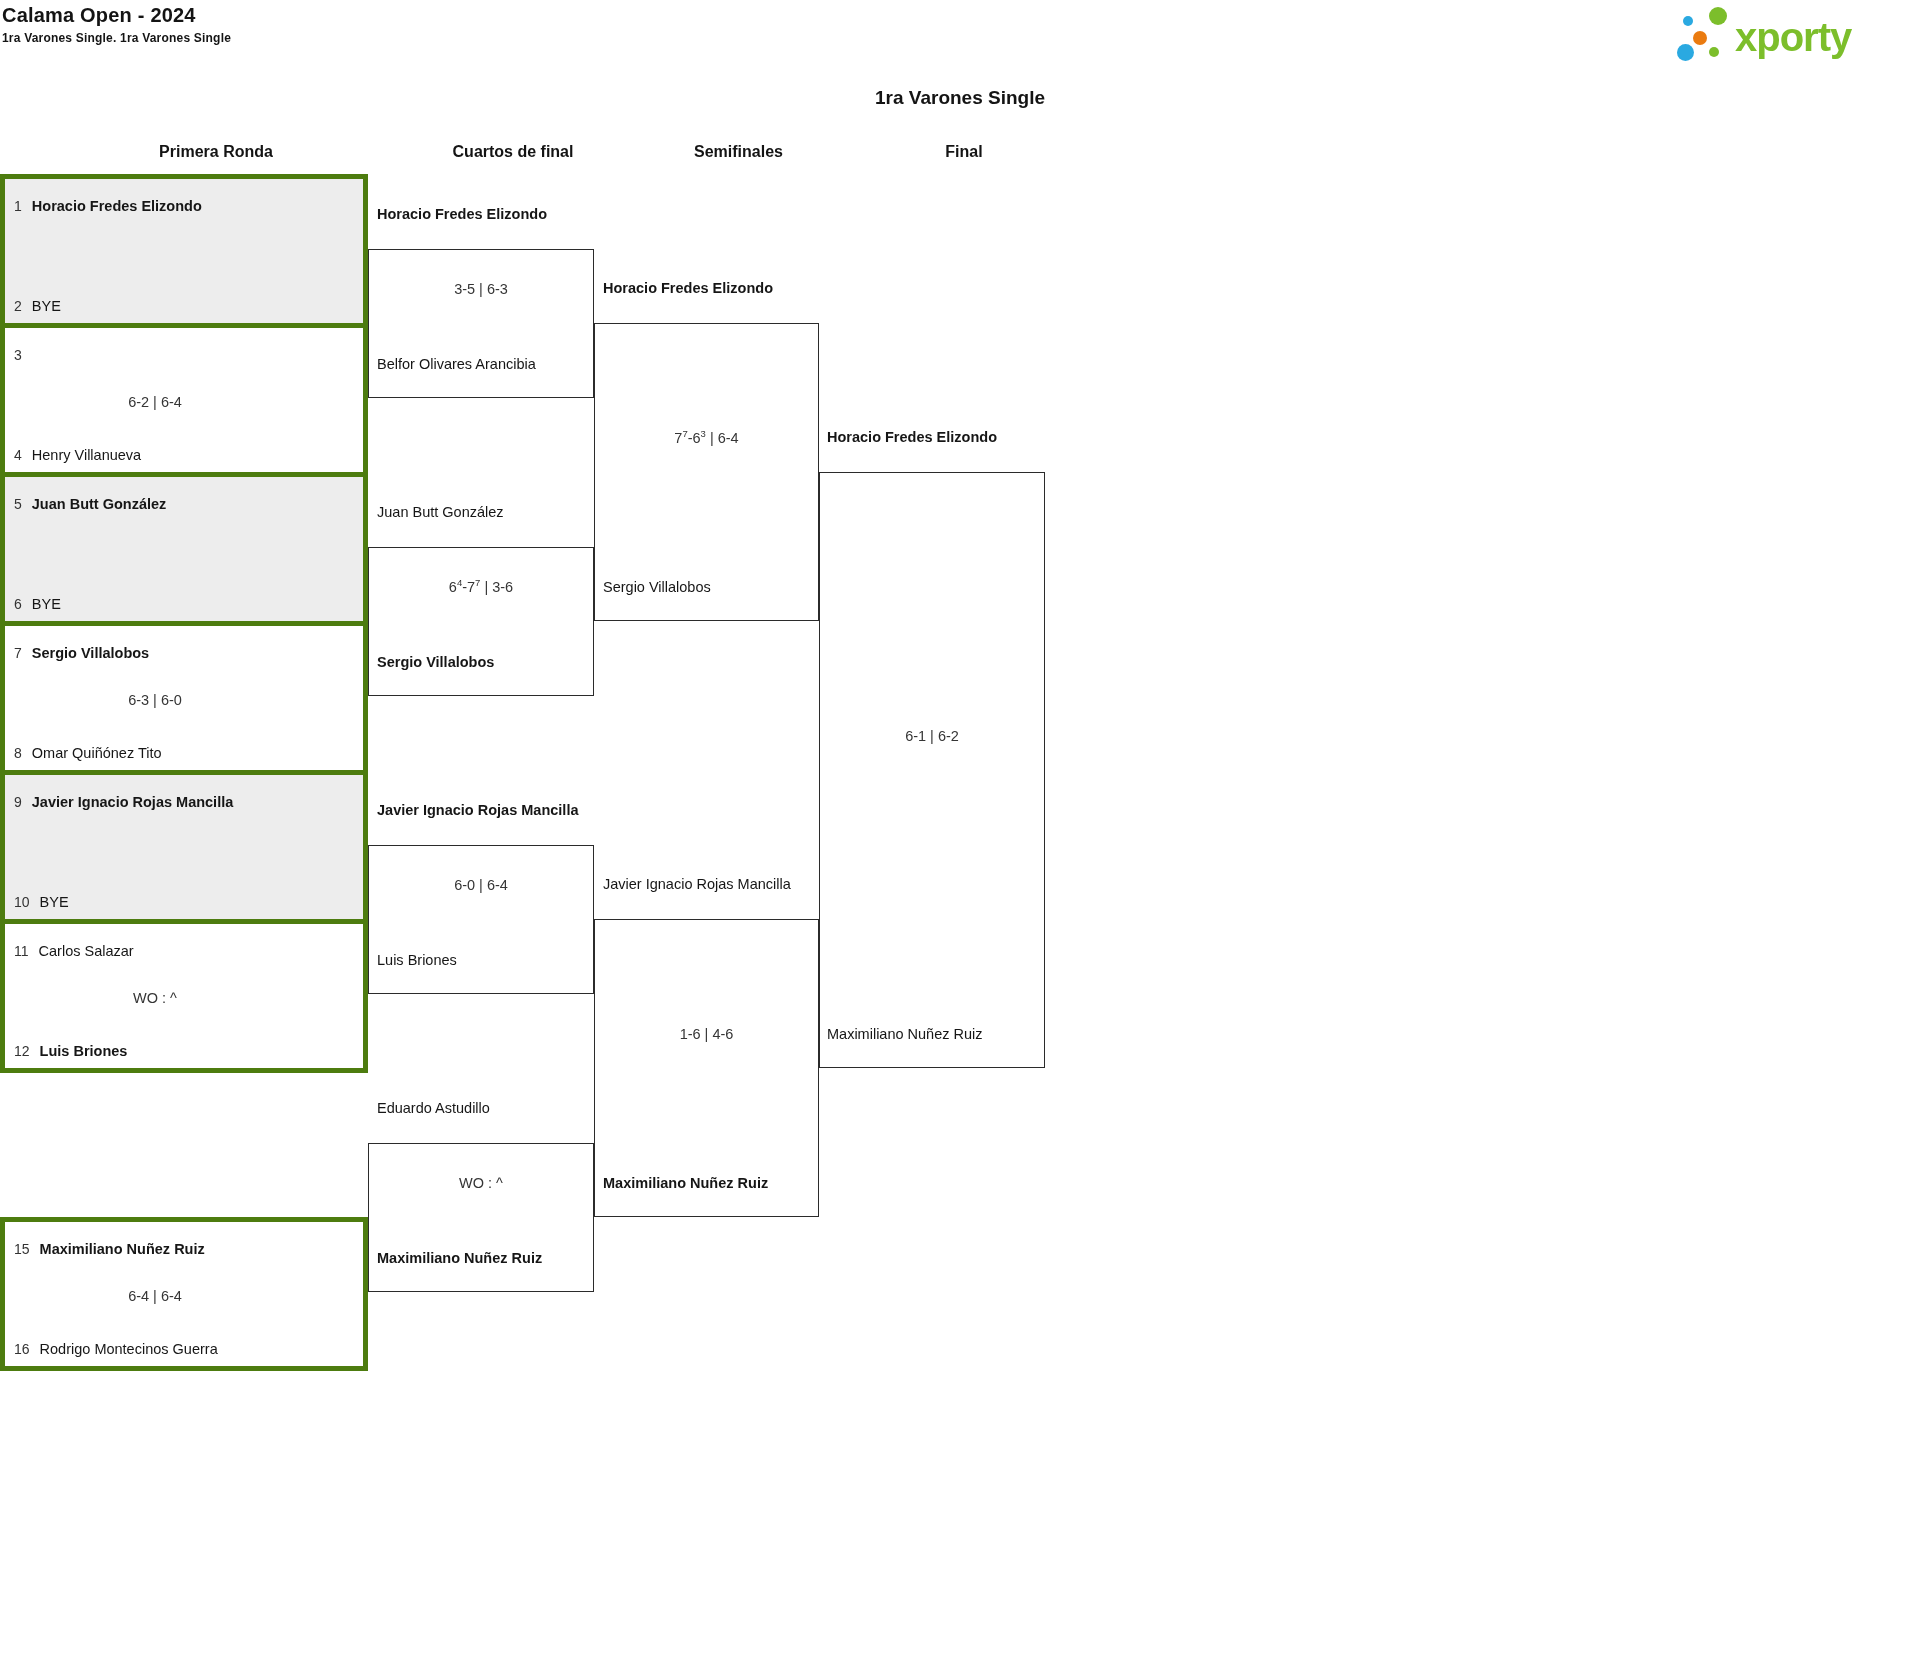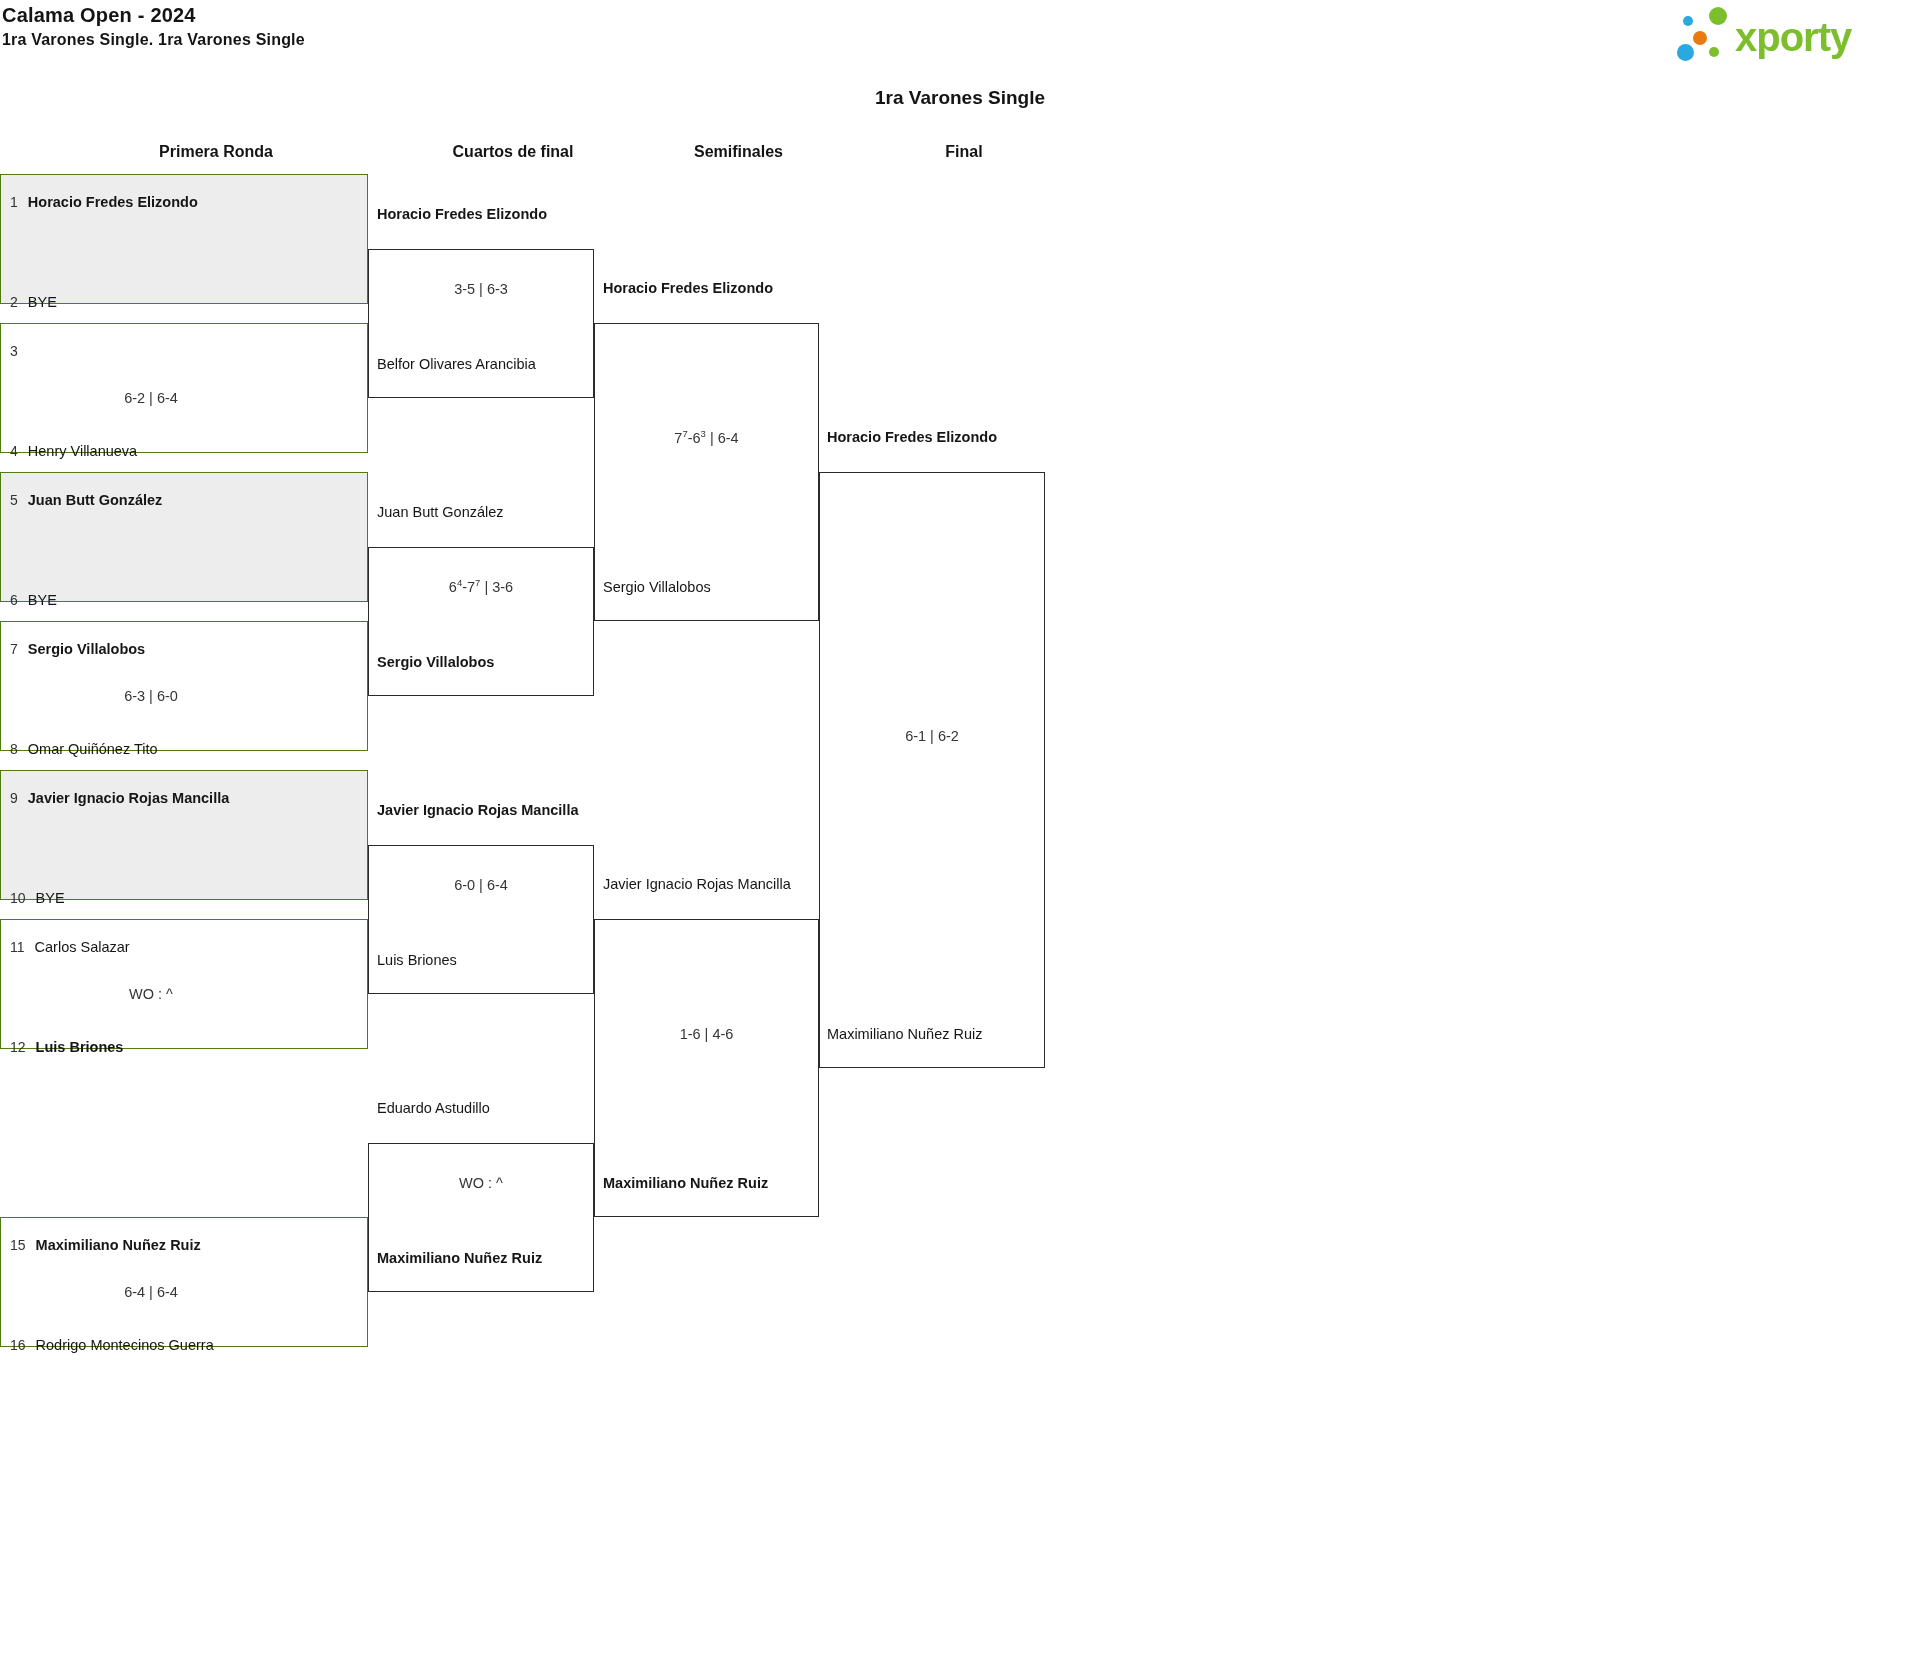--- a/index.html
+++ b/index.html
@@ -1,30 +1,30 @@
 <!DOCTYPE html>
 <html><head>
 <meta charset="utf-8">
 <style>
   html,body{margin:0;padding:0;background:#ffffff;}
   body{font-family:"Liberation Sans","DejaVu Sans",sans-serif;color:#141414;}
   .page{position:relative;width:1920px;height:1658px;background:#fff;overflow:hidden;}
 
   .title{position:absolute;left:2px;top:4px;font-size:20px;font-weight:700;letter-spacing:.2px;}
-  .subtitle{position:absolute;left:2px;top:31px;font-size:16px;font-weight:700;letter-spacing:.2px;}
+  .subtitle{position:absolute;left:2px;top:31px;font-size:12px;font-weight:700;letter-spacing:.2px;}
 
   .logo{position:absolute;left:0;top:0;width:1920px;height:70px;pointer-events:none;}
   .dot{position:absolute;border-radius:50%;}
   .logo-word{position:absolute;left:1735px;top:15px;font-size:40px;font-weight:700;letter-spacing:-1px;}
 
   .bracket-title{position:absolute;left:0;top:87px;width:1920px;text-align:center;font-size:19px;font-weight:600;}
 
   .col-header{position:absolute;top:142px;height:20px;line-height:20px;text-align:center;font-size:16px;font-weight:600;padding-left:32px;}
 
-  .r1-box{position:absolute;left:0;width:368px;height:130px;border:1px solid #4d7c0f;box-sizing:border-box;background:#fff;}
+  .r1-box{position:absolute;left:0;width:368px;height:154px;border:5px solid #4d7c0f;box-sizing:border-box;background:#fff;}
   .r1-box.shaded{background:#ededed;}
   .prow{position:absolute;left:9px;height:20px;line-height:20px;white-space:nowrap;font-size:14.5px;}
   .prow.top{top:17px;}
   .prow.bottom{top:117px;}
   .seed{display:inline-block;margin-right:10px;color:#333;font-size:14px;}
   .pname{color:#161616;font-weight:400;}
   .pname.bold,.mlabel.bold{font-weight:700;}
   .score{position:absolute;height:20px;line-height:20px;text-align:center;font-size:14.5px;color:#353535;white-space:nowrap;}
   .r1-score{left:0;width:300px;top:64px;}
   sup{font-size:9.5px;line-height:0;}

